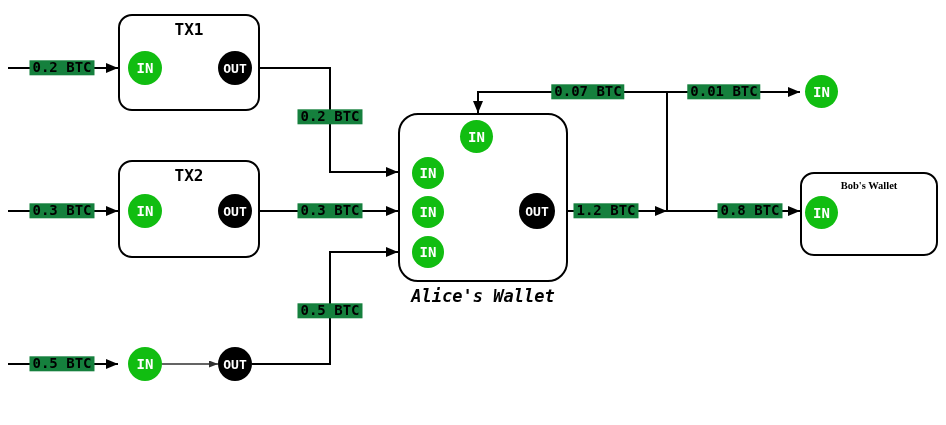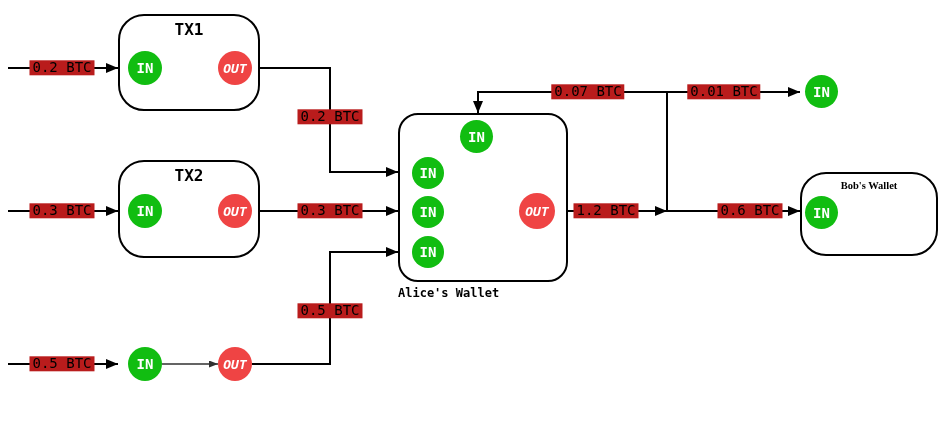--- a/index.html
+++ b/index.html
@@ -3,48 +3,48 @@
 <meta charset="utf-8">
 <style>
   html,body{margin:0;padding:0;background:#ffffff;}
   .canvas{
     position:relative;width:946px;height:425px;background:#ffffff;
     font-family:"DejaVu Sans Mono",monospace;overflow:hidden;
   }
   .wires{position:absolute;left:0;top:0;width:946px;height:425px;}
   .node{
     position:absolute;background:#ffffff;border:2px solid #000000;
-    border-radius:26px;box-sizing:border-box;
+    border-radius:14px;box-sizing:border-box;
   }
   .node.big{border-radius:20px;}
   .node-title{
     position:absolute;left:0;right:0;top:4px;text-align:center;
     font-weight:bold;color:#000000;white-space:nowrap;
   }
   .t-tx{font-size:16px;}
   .t-minero{font-size:12.5px;top:5px;}
   .t-bob{font-size:10.5px;top:6px;}
   .node-caption{
-    position:absolute;font-weight:bold;font-size:12px;
-    color:#000000;white-space:nowrap;
+    position:absolute;text-align:center;font-weight:bold;font-size:17px;
+    color:#000000;white-space:nowrap;font-style:italic;
   }
   .circ{
     position:absolute;border-radius:50%;display:flex;align-items:center;
     justify-content:center;color:#ffffff;font-weight:bold;line-height:1;text-align:center;
   }
   .pin{background:#11bd11;}
-  .pout{background:#ef4444;font-style:italic;}
+  .pout{background:#000000;}
   .c34{width:34px;height:34px;font-size:14px;}
   .c33{width:33px;height:33px;font-size:14px;}
   .c32{width:32px;height:32px;font-size:14px;}
   .c36{width:36px;height:36px;font-size:13px;}
   .circ.pout{font-size:13px;}
   .elabel{
-    position:absolute;transform:translate(-50%,-50%);background:#b91c1c;
-    padding:0 3px;font-size:14px;font-weight:normal;color:#000000;
+    position:absolute;transform:translate(-50%,-50%);background:#15803d;
+    padding:0 3px;font-size:14px;font-weight:bold;color:#000000;
     white-space:nowrap;line-height:1.1;
   }
 </style>
 </head>
 <body>
 
 <div class="canvas">
 
   <svg class="wires" width="946" height="425" viewBox="0 0 946 425">
     <defs>
@@ -138,15 +138,15 @@
 
   <span class="elabel" style="left:62px;top:68px;">0.2 BTC</span>
   <span class="elabel" style="left:62px;top:211px;">0.3 BTC</span>
   <span class="elabel" style="left:62px;top:364px;">0.5 BTC</span>
   <span class="elabel" style="left:330px;top:117px;">0.2 BTC</span>
   <span class="elabel" style="left:330px;top:211px;">0.3 BTC</span>
   <span class="elabel" style="left:330px;top:311px;">0.5 BTC</span>
   <span class="elabel" style="left:606px;top:211px;">1.2 BTC</span>
   <span class="elabel" style="left:588px;top:92px;">0.07 BTC</span>
   <span class="elabel" style="left:724px;top:92px;">0.01 BTC</span>
-  <span class="elabel" style="left:750px;top:211px;">0.6 BTC</span>
+  <span class="elabel" style="left:750px;top:211px;">0.8 BTC</span>
 
 </div>
 
 </body></html>

